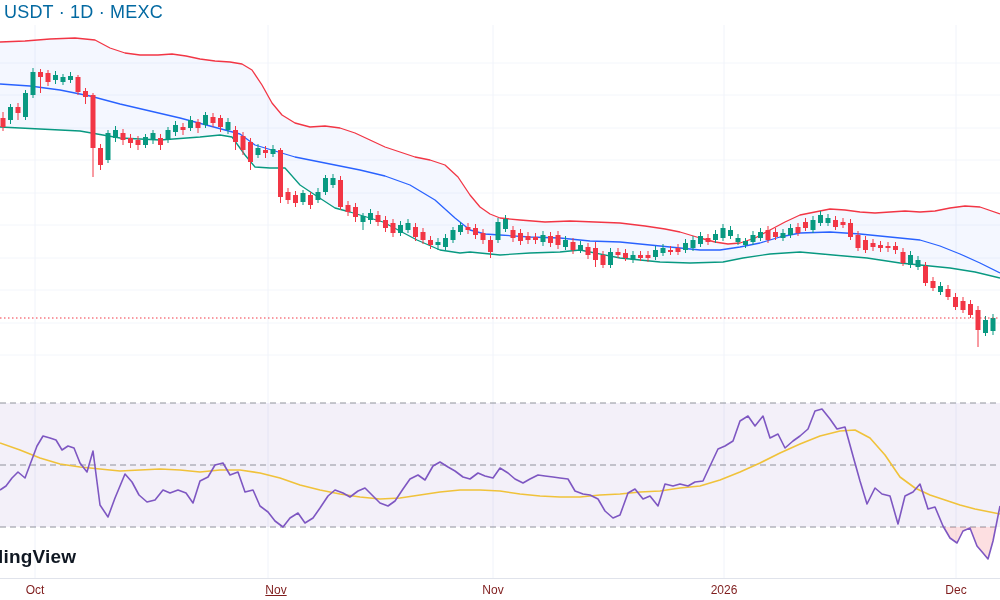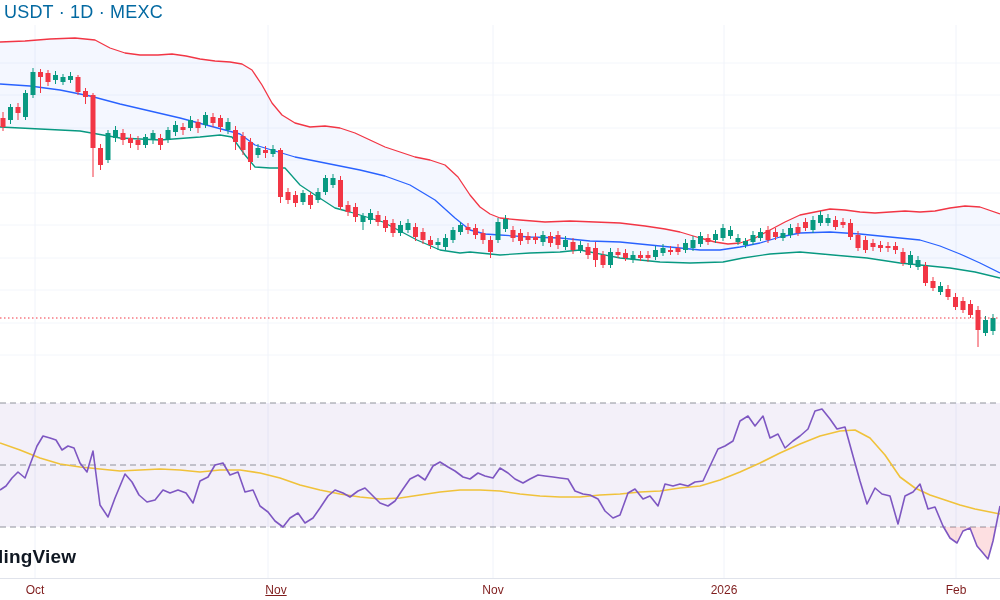--- a/index.html
+++ b/index.html
@@ -323,15 +323,15 @@
       </g>
       <line x1="0" y1="318" x2="1000" y2="318" stroke="#f23645" stroke-width="1" stroke-dasharray="1.5 2.5"></line>
     </svg>
   <div class="symbol-title">USDT · 1D · MEXC</div>
   <div class="tv-logo">lingView</div>
   <div class="time-axis" id="time-axis">
       <div class="time-label" style="left: 35px;">Oct</div>
       <div class="time-label" style="left: 276px; text-decoration: underline;">Nov</div>
       <div class="time-label" style="left: 493px;">Nov</div>
       <div class="time-label bold" style="left: 724px;">2026</div>
-      <div class="time-label" style="left: 956px;">Feb</div>
+      <div class="time-label" style="left: 956px;">Dec</div>
     </div>
 </div>
 
 </body></html>

